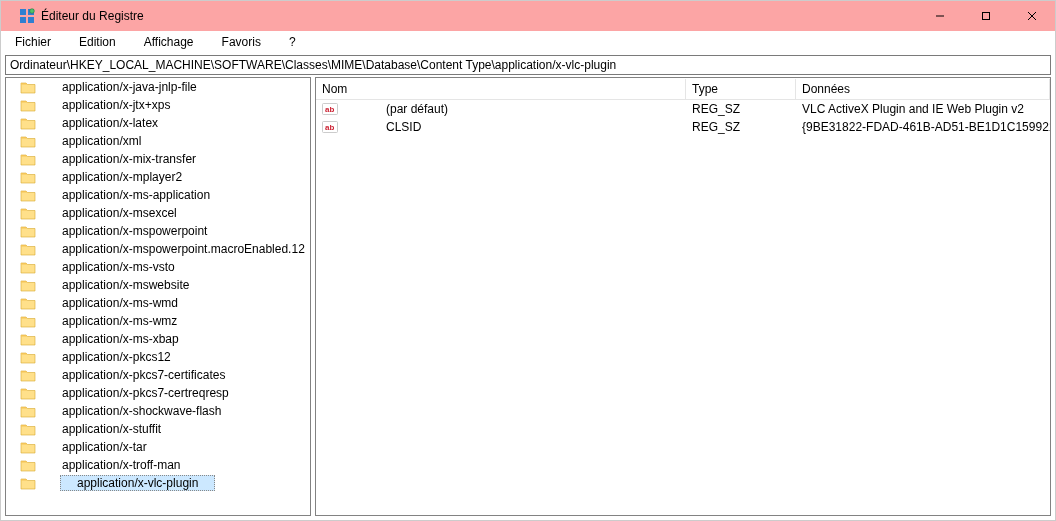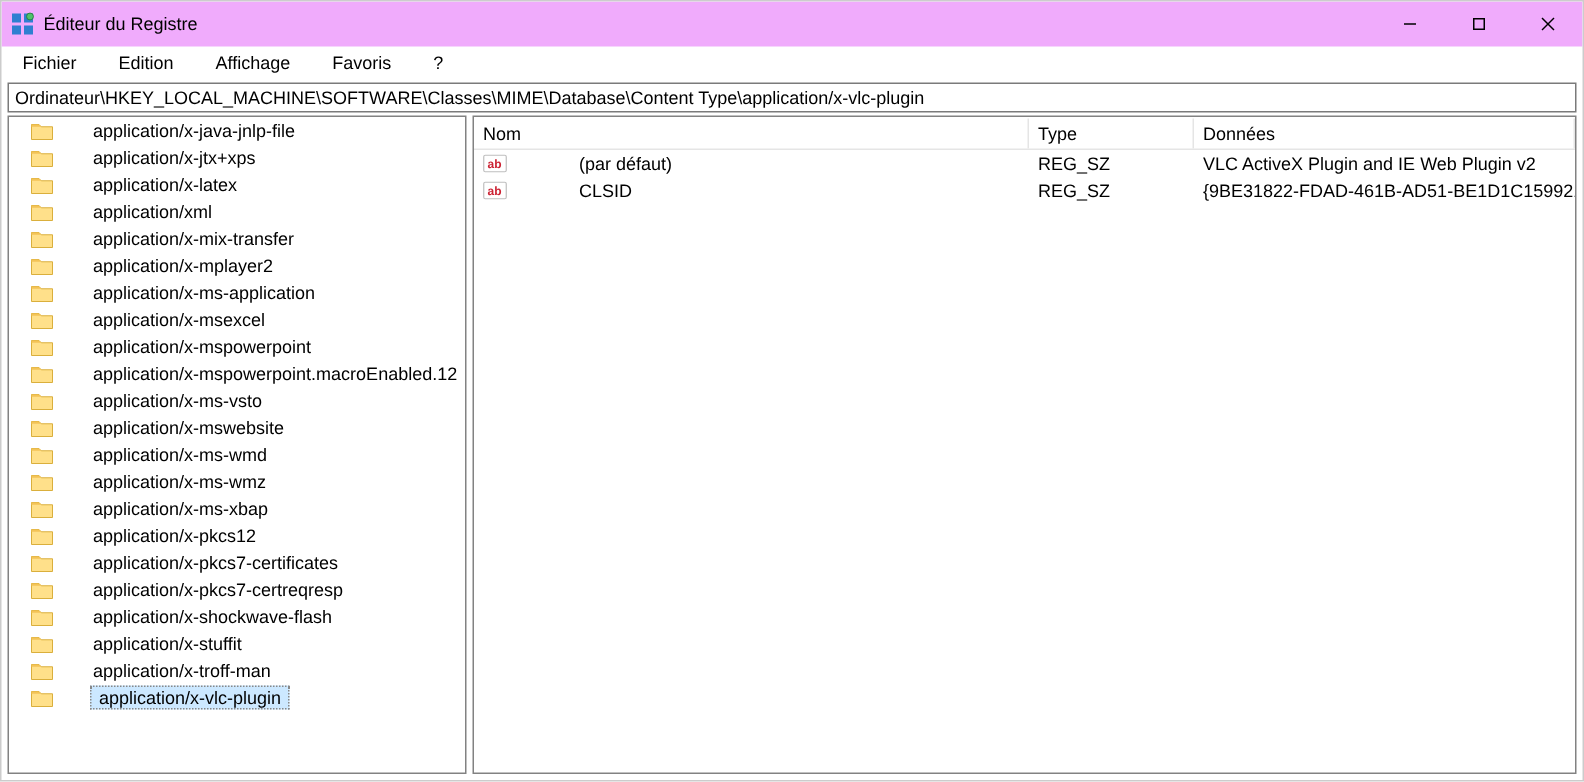--- a/index.html
+++ b/index.html
@@ -13,22 +13,22 @@
     height: 521px;
     overflow: hidden;
     display: flex;
     flex-direction: column;
     border: 1px solid #ccc;
   }
   .titlebar {
     display: flex;
     align-items: center;
     height: 30px;
-    padding-left: 6px;
-    background: #f0abfc;
+    padding-left: 18px;
+    background: #fca5a5;
   }
   .titlebar .app-icon {
     width: 16px; height: 16px;
     margin-right: 6px;
     display: inline-block;
   }
   .titlebar .title { flex: 1; font-size: 12px; }
   .win-controls { display: flex; }
   .win-btn {
     width: 46px; height: 30px;
@@ -84,21 +84,21 @@
   .tree-item {
     display: flex;
     align-items: center;
     height: 18px;
     padding-left: 14px;
     white-space: nowrap;
   }
   .tree-item.selected .tree-label {
     background: #cce8ff;
     border: 1px dotted #888;
-    padding: 0 5px;
+    padding: 0 16px;
   }
   .folder-icon {
     width: 16px; height: 14px;
     margin-right: 4px;
     flex-shrink: 0;
   }
   .tree-label { padding: 0 2px; margin-left: 20px; }
 
   .list-header {
     display: flex;
@@ -299,20 +299,26 @@
         <span class="folder-icon"><svg width="16" height="14" viewBox="0 0 16 14">
             <use href="#folder-icon-g"></use>
           </svg></span>
         <span class="tree-label">application/x-shockwave-flash</span>
       </div>
       <div class="tree-item">
         <span class="folder-icon"><svg width="16" height="14" viewBox="0 0 16 14">
             <use href="#folder-icon-g"></use>
           </svg></span>
         <span class="tree-label">application/x-stuffit</span>
+      </div>
+      <div class="tree-item">
+        <span class="folder-icon"><svg width="16" height="14" viewBox="0 0 16 14">
+            <use href="#folder-icon-g"></use>
+          </svg></span>
+        <span class="tree-label">application/x-tar</span>
       </div>
       <div class="tree-item">
         <span class="folder-icon"><svg width="16" height="14" viewBox="0 0 16 14">
             <use href="#folder-icon-g"></use>
           </svg></span>
         <span class="tree-label">application/x-troff-man</span>
       </div>
       <div class="tree-item selected">
         <span class="folder-icon"><svg width="16" height="14" viewBox="0 0 16 14">
             <use href="#folder-icon-g"></use>

